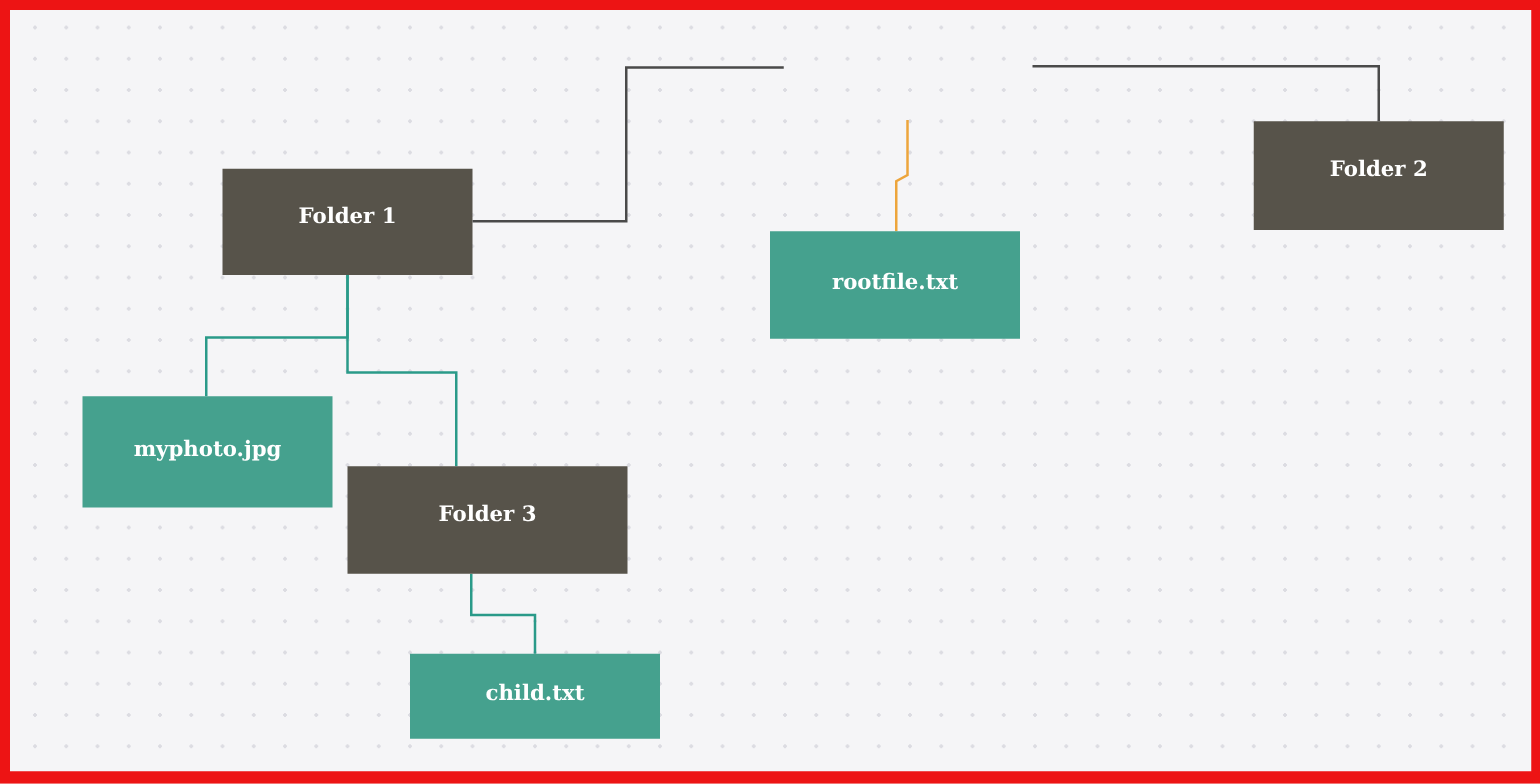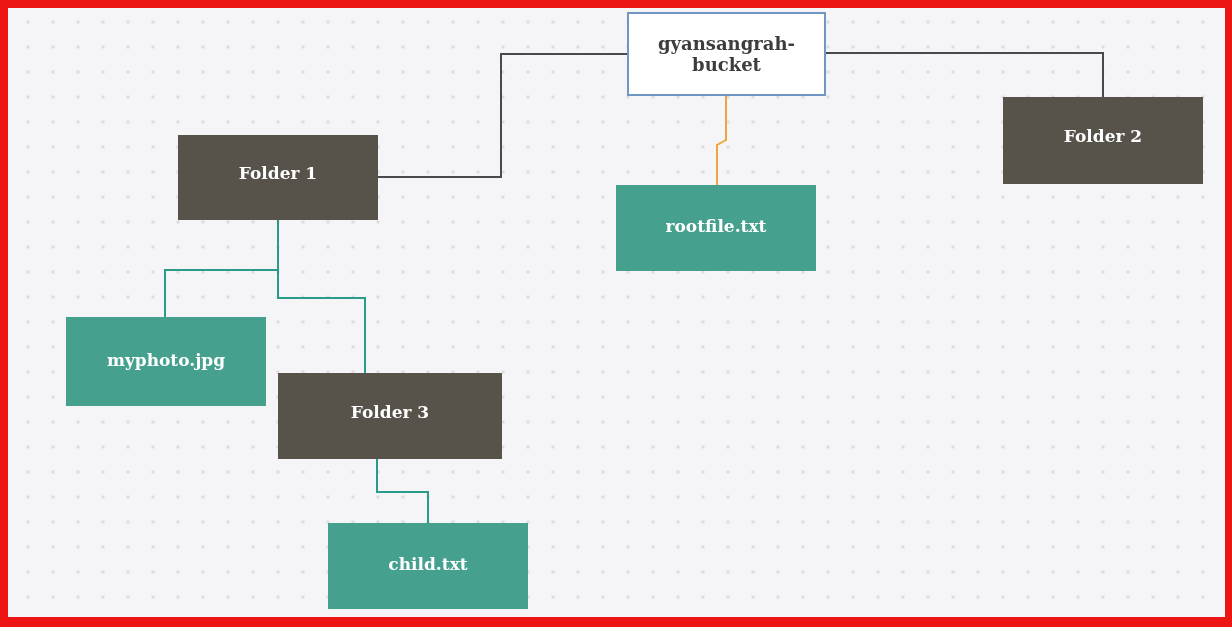--- a/index.html
+++ b/index.html
@@ -60,21 +60,21 @@
     font-size: 18px;
     padding-bottom: 0;
   }
 
   .n-bucket   { left: 627px;  top: 12px;  width: 199px; height: 84px; }
   .n-folder1  { left: 178px;  top: 135px; width: 200px; height: 85px; }
   .n-folder2  { left: 1003px; top: 97px;  width: 200px; height: 87px; }
   .n-rootfile { left: 616px;  top: 185px; width: 200px; height: 86px; }
   .n-myphoto  { left: 66px;   top: 317px; width: 200px; height: 89px; text-align: right; }
   .n-folder3  { left: 278px;  top: 373px; width: 224px; height: 86px; }
-  .n-child    { left: 328px;  top: 523px; width: 200px; height: 86px; text-align: right; }
+  .n-child    { left: 328px;  top: 523px; width: 200px; height: 68px; text-align: right; }
 
   .red-frame {
     position: absolute;
     inset: 0;
     box-sizing: border-box;
     border-style: solid;
     border-color: var(--frame-red, #ed1414);
     border-width: 8px 7px 10px 8px;
     pointer-events: none;
     z-index: 10;
@@ -87,23 +87,20 @@
 
   <svg class="edges" viewBox="0 0 1232 627">
     <polyline class="edge-dark" points="627,54 501,54 501,177 378,177"></polyline>
     <polyline class="edge-dark" points="826,53 1103,53 1103,97"></polyline>
     <polyline class="edge-orange" points="726,96 726,140 717,145 717,185"></polyline>
     <polyline class="edge-teal" points="278,220 278,270 165,270 165,317"></polyline>
     <polyline class="edge-teal" points="278,220 278,298 365,298 365,373"></polyline>
     <polyline class="edge-teal" points="377,459 377,492 428,492 428,523"></polyline>
   </svg>
 
-  <div class="node bucket n-bucket">
-    <span class="node-label">gyansangrah-bucket</span>
-  </div>
 
   <div class="node folder n-folder1">
     <span class="node-label">Folder 1</span>
   </div>
 
   <div class="node folder n-folder2">
     <span class="node-label">Folder 2</span>
   </div>
 
   <div class="node file n-rootfile">

